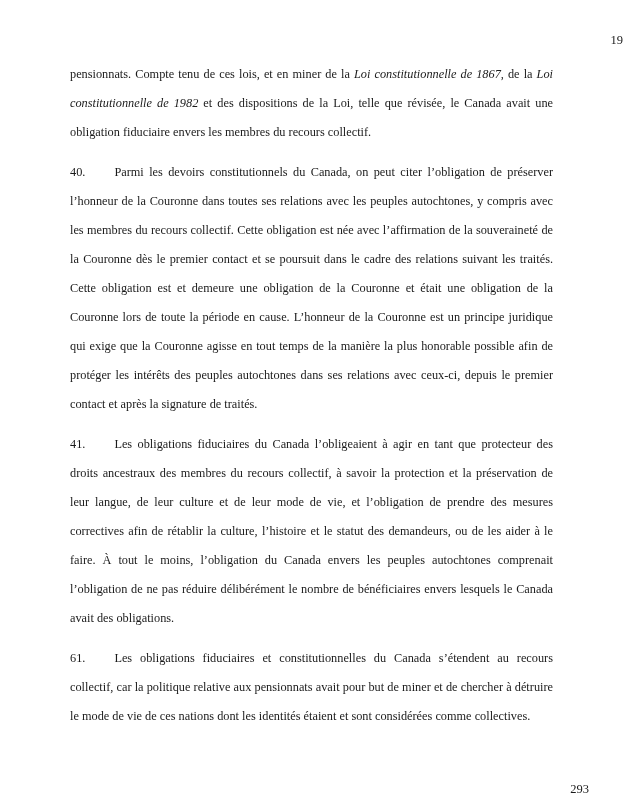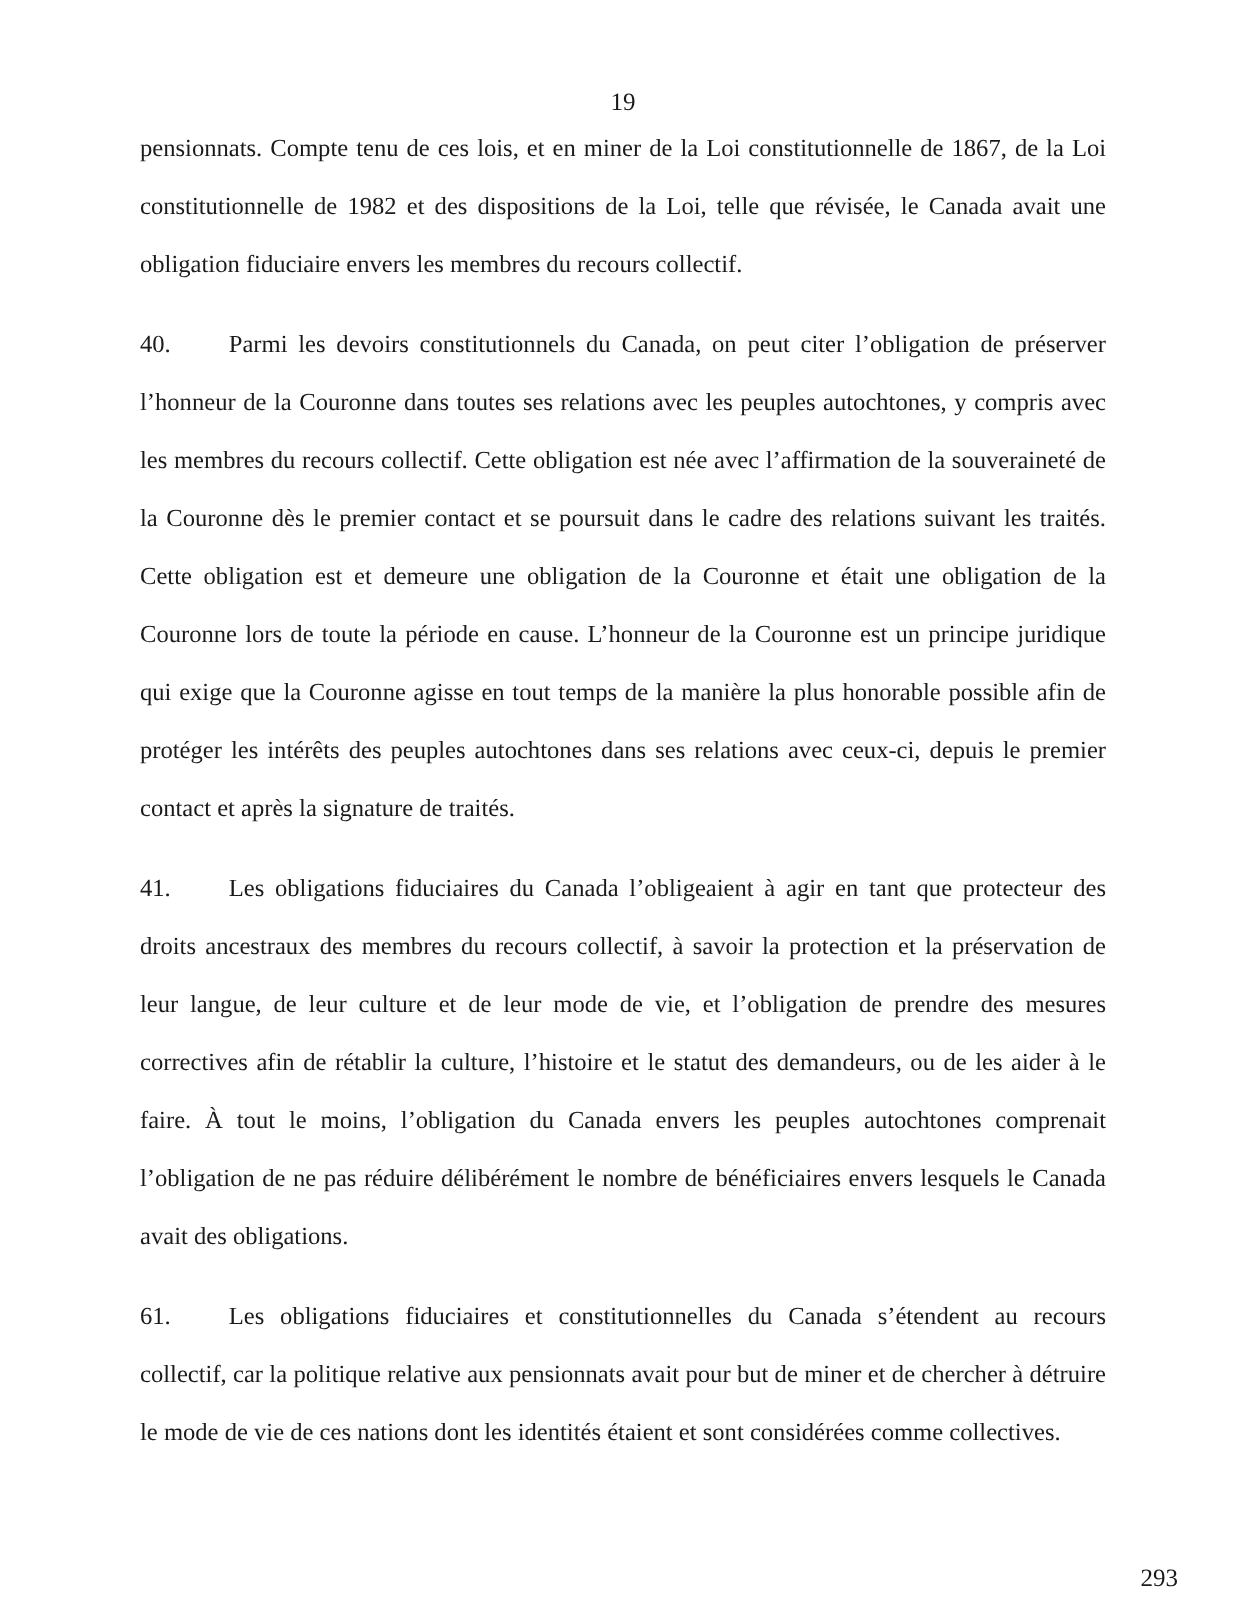--- a/index.html
+++ b/index.html
@@ -10,24 +10,24 @@
   .page {
     position: relative;
     width: 623px;
     height: 807px;
     background: #ffffff;
     color: #1a1a1a;
     overflow: hidden;
   }
   .pageno-top {
     position: absolute;
-    top: 44px;
+    top: 33px;
     left: 0;
     width: 100%;
-    text-align: center;
+    text-align: right;
     font-size: 12.5px;
   }
   .content {
     position: absolute;
     top: 60px;
     left: 70px;
     width: 483px;
     font-size: 12.3px;
     line-height: 29px;
     text-align: justify;
@@ -36,20 +36,21 @@
     margin: 0 0 11px 0;
   }
   .para-num {
     white-space: nowrap;
   }
   .tab {
     display: inline-block;
     width: 29px;
   }
   .italic {
+    font-style: italic;
   }
   .pageno-bottom {
     position: absolute;
     right: 34px;
     bottom: 10px;
     font-size: 12.5px;
     margin-left: 32px;
   }
 </style>
 </head>

